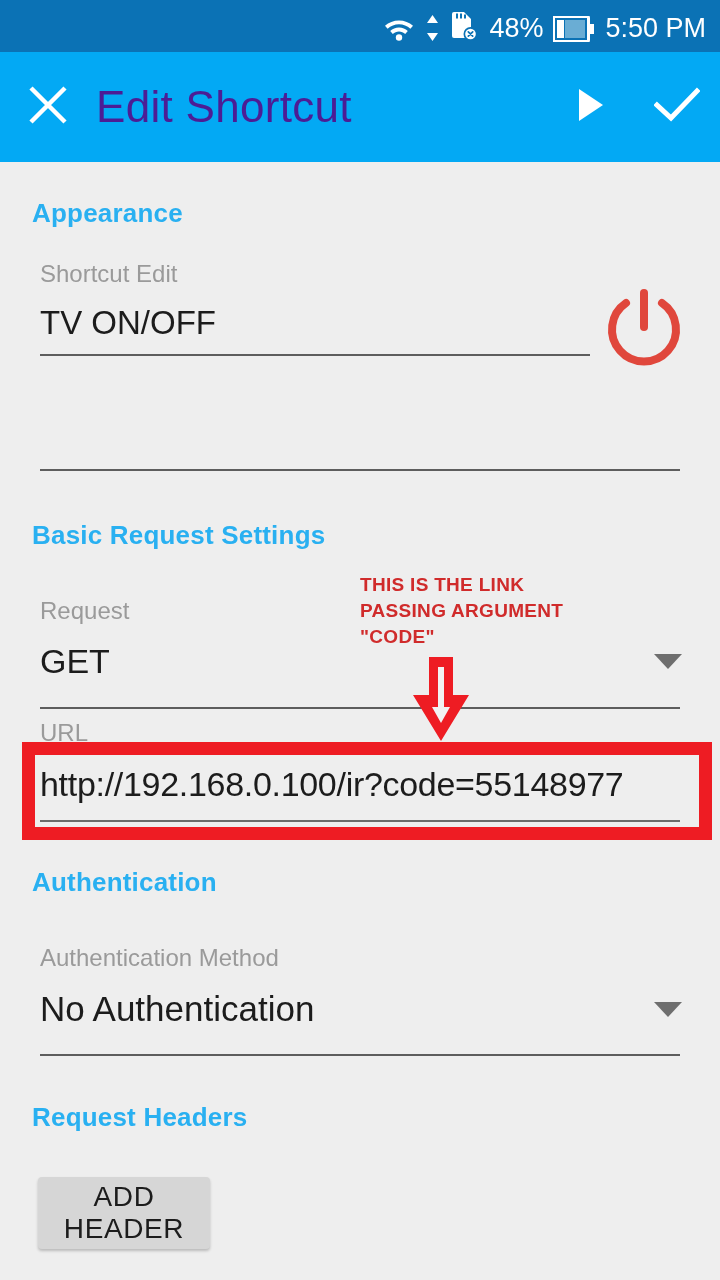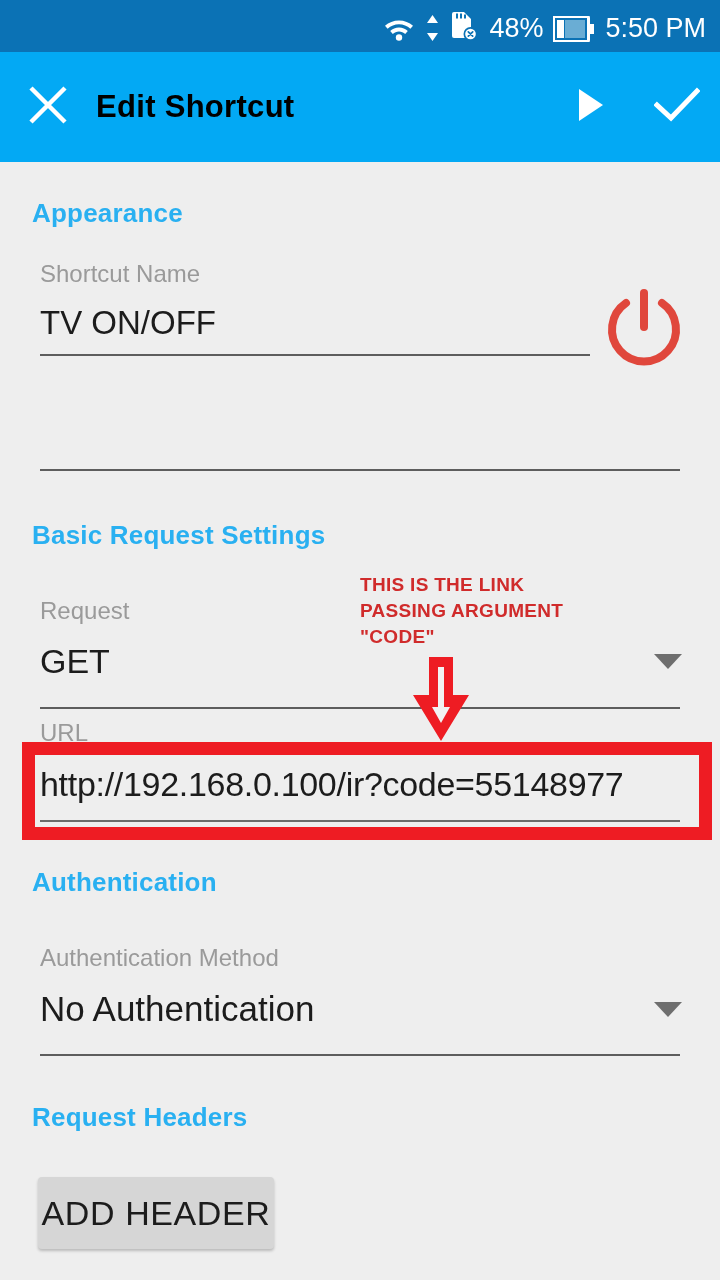--- a/index.html
+++ b/index.html
@@ -22,21 +22,21 @@
   .sb-icon{ display:flex; align-items:center; }
 
   
   .toolbar{
     position:absolute; left:0; top:52px; width:720px; height:110px;
     background:#03a9f4;
     display:flex; align-items:center;
   }
   .tb-close{ width:96px; display:flex; align-items:center; justify-content:center; cursor:pointer; }
   .tb-title{
-    color:#000000; font-size:31px; font-weight:700;
+    color:#4c1d95; font-size:44px; font-weight:400;
     flex:1; letter-spacing:0.3px;
   }
   .tb-action{ width:86px; display:flex; align-items:center; justify-content:center; cursor:pointer; }
   .toolbar-shadow{
     position:absolute; left:0; top:162px; width:720px; height:12px;
     background:linear-gradient(to bottom, rgba(0,0,0,0.20), rgba(0,0,0,0));
     pointer-events:none;
   }
 
   
@@ -72,25 +72,25 @@
     border-top:15px solid #6e6e6e;
     cursor:pointer;
   }
 
   
   .power-icon{ position:absolute; cursor:pointer; }
 
   
   .btn-add-header{
     position:absolute; left:38px; top:1015px;
-    width:236px; height:72px;
+    width:172px; height:72px;
     background:#d6d6d6;
     border:none; border-radius:4px;
     box-shadow:0 2px 3px rgba(0,0,0,0.22);
-    color:#1c1c1c; font-size:34px;
+    color:#1c1c1c; font-size:28px;
     font-family:"Liberation Sans", sans-serif;
     letter-spacing:0.6px;
     cursor:pointer;
   }
 
   
   .annot-text{
     position:absolute; left:360px; top:572px;
     color:#d02b2b; font-size:19px; font-weight:bold;
     line-height:26px; letter-spacing:0.3px;
@@ -178,21 +178,21 @@
       </svg>
     </span>
   </div>
 </div>
 <div class="toolbar-shadow"></div>
 
 <div class="content">
 
   <div class="section-title" style="top:36px;">Appearance</div>
 
-  <div class="field-label" style="top:98px;">Shortcut Name</div>
+  <div class="field-label" style="top:98px;">Shortcut Edit</div>
   <div class="field-value" style="top:142px;">TV ON/OFF</div>
   <div class="underline" style="left:40px; top:192px; width:550px;"></div>
 
   <div class="power-icon" style="left:600px; top:123px;">
     <svg width="88" height="88" viewBox="0 0 88 88">
       <path d="M26 18 A32 32 0 1 0 62 18" stroke="#e0473c" stroke-width="8" fill="none" stroke-linecap="round"></path>
       <line x1="44" y1="8" x2="44" y2="42" stroke="#e0473c" stroke-width="8" stroke-linecap="round"></line>
     </svg>
   </div>
 

